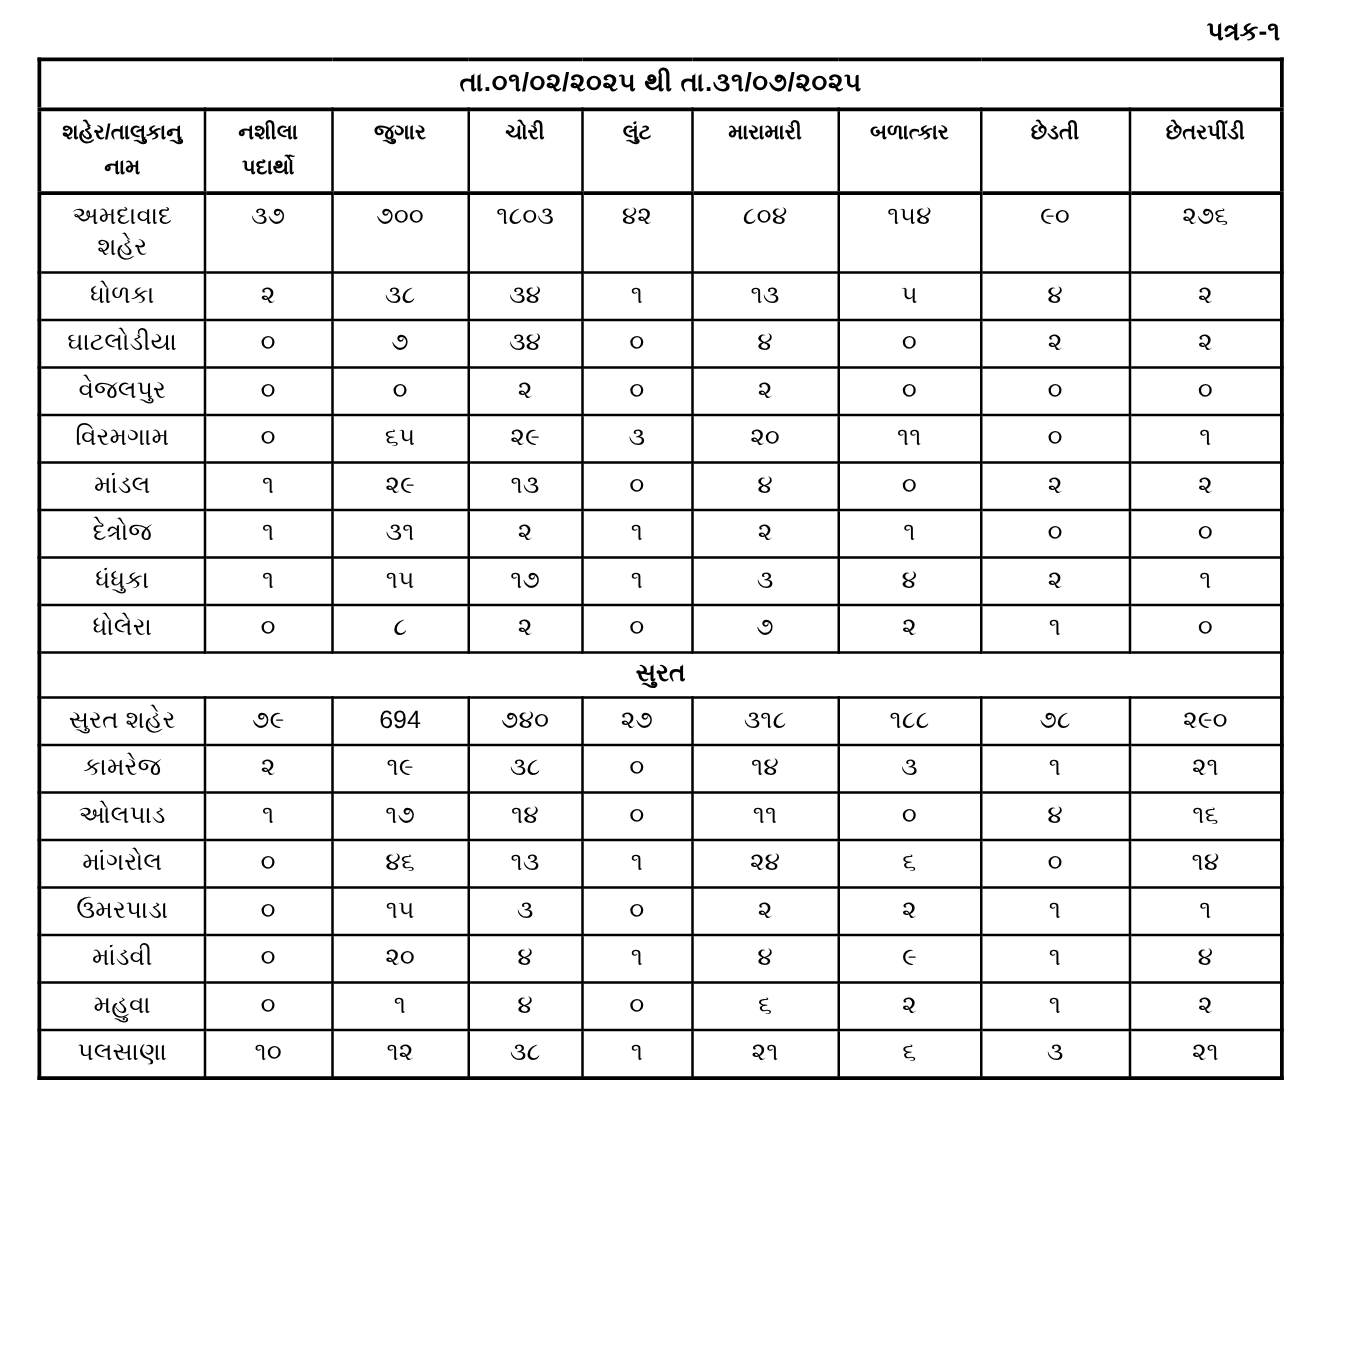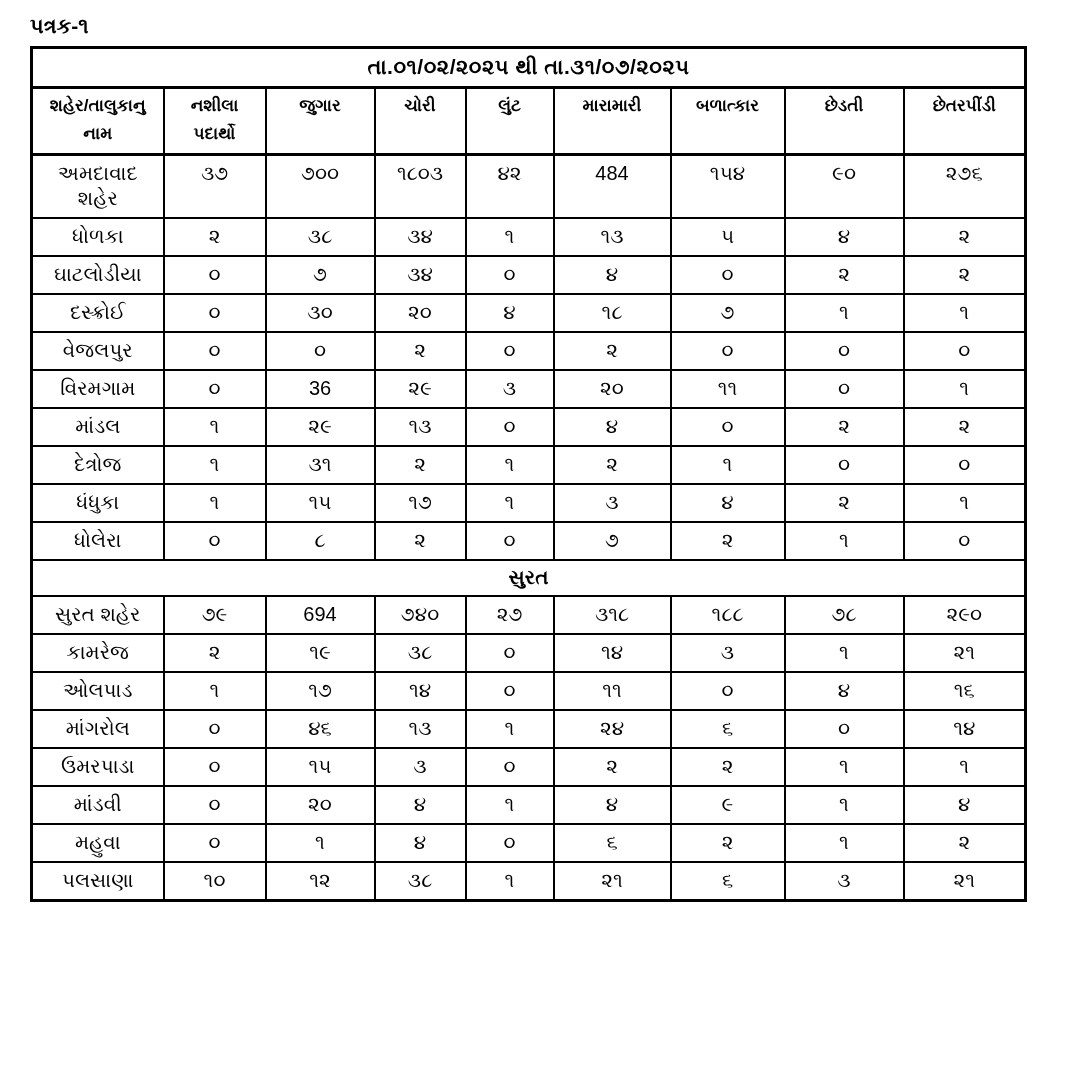--- a/index.html
+++ b/index.html
@@ -11,21 +11,21 @@
   }
   body {
     width: 1080px;
     height: 1076px;
     overflow: hidden;
   }
   .doc-title {
     width: 994px;
     margin: 0 0 0 30px;
     padding-top: 13px;
-    text-align: left;
+    text-align: right;
     font-weight: bold;
     font-size: 21px;
     line-height: 26px;
   }
   table.crime-table {
     border-collapse: collapse;
     table-layout: fixed;
     width: 994px;
     margin: 7px 0 0 30px;
     border: 3px solid #000;
@@ -98,21 +98,21 @@
         <th>છેતરપીંડી</th>
       </tr>
   </thead>
   <tbody id="table-body">
       <tr>
         <td class="name-cell">અમદાવાદ શહેર</td>
         <td>૩૭</td>
         <td>૭૦૦</td>
         <td>૧૮૦૩</td>
         <td>૪૨</td>
-        <td>484</td>
+        <td>૮૦૪</td>
         <td>૧૫૪</td>
         <td>૯૦</td>
         <td>૨૭૬</td>
       </tr>
       <tr>
         <td class="name-cell">ધોળકા</td>
         <td>૨</td>
         <td>૩૮</td>
         <td>૩૪</td>
         <td>૧</td>
@@ -126,45 +126,34 @@
         <td>૦</td>
         <td>૭</td>
         <td>૩૪</td>
         <td>૦</td>
         <td>૪</td>
         <td>૦</td>
         <td>૨</td>
         <td>૨</td>
       </tr>
       <tr>
-        <td class="name-cell">દસ્ક્રોઈ</td>
-        <td>૦</td>
-        <td>૩૦</td>
-        <td>૨૦</td>
-        <td>૪</td>
-        <td>૧૮</td>
-        <td>૭</td>
-        <td>૧</td>
-        <td>૧</td>
-      </tr>
-      <tr>
         <td class="name-cell">વેજલપુર</td>
         <td>૦</td>
         <td>૦</td>
         <td>૨</td>
         <td>૦</td>
         <td>૨</td>
         <td>૦</td>
         <td>૦</td>
         <td>૦</td>
       </tr>
       <tr>
         <td class="name-cell">વિરમગામ</td>
         <td>૦</td>
-        <td>36</td>
+        <td>૬૫</td>
         <td>૨૯</td>
         <td>૩</td>
         <td>૨૦</td>
         <td>૧૧</td>
         <td>૦</td>
         <td>૧</td>
       </tr>
       <tr>
         <td class="name-cell">માંડલ</td>
         <td>૧</td>

